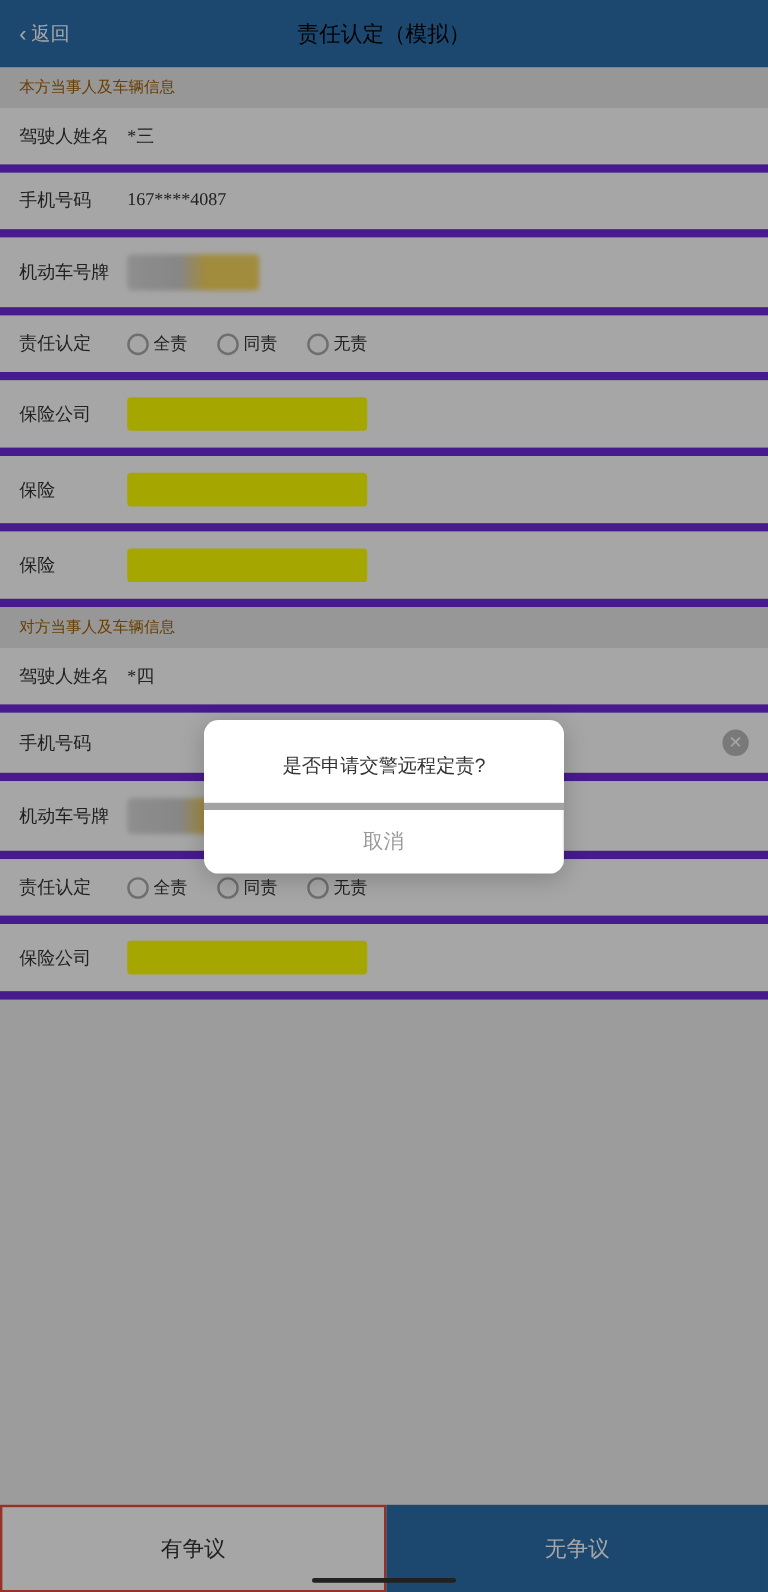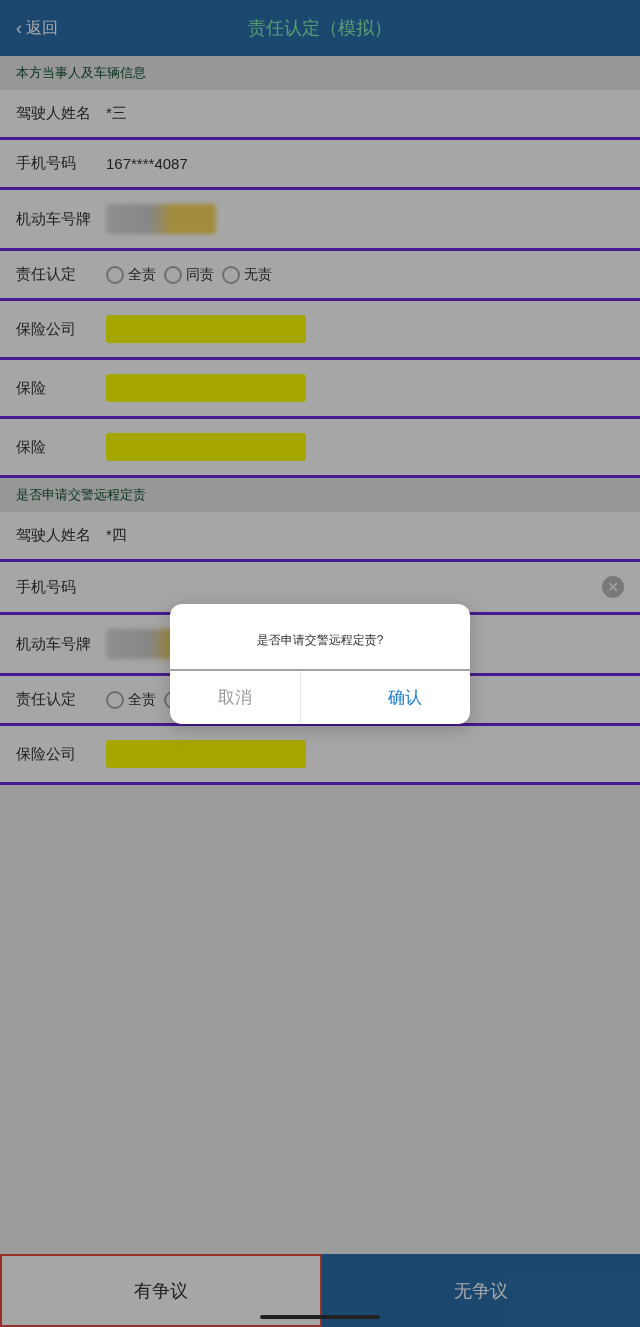--- a/index.html
+++ b/index.html
@@ -27,44 +27,45 @@
     }
     .header-back {
       color: #fff;
       font-size: 16px;
       display: flex;
       align-items: center;
       gap: 4px;
       cursor: pointer;
     }
     .header-title {
-      color: #86efac;
+      color: #000000;
       font-size: 18px;
       font-weight: 500;
       position: absolute;
       left: 50%;
       transform: translateX(-50%);
     }
 
     
     .section-label {
       background: #e8e8e8;
       padding: 8px 16px;
       font-size: 13px;
-      color: #14532d;
+      color: #a16207;
     }
 
     
     .form-row {
       background: #fff;
       display: flex;
       align-items: center;
       padding: 14px 16px;
-      border-bottom: 3px solid #6d28d9;
+      border-bottom: 7px solid #6d28d9;
       min-height: 50px;
+      font-family: Liberation Serif, serif;
     }
     .form-label {
       font-size: 15px;
       color: #333;
       width: 90px;
       flex-shrink: 0;
     }
     .form-value {
       font-size: 15px;
       color: #333;
@@ -77,21 +78,21 @@
       height: 30px;
       background: linear-gradient(90deg, #ccc 0%, #bbb 40%, #f5c518 60%, #f5c518 100%);
       border-radius: 4px;
       opacity: 0.7;
       filter: blur(2px);
     }
 
     
     .radio-group {
       display: flex;
-      gap: 8px;
+      gap: 25px;
       align-items: center;
     }
     .radio-option {
       display: flex;
       align-items: center;
       gap: 4px;
       font-size: 14px;
       color: #333;
     }
     .radio-circle {
@@ -127,27 +128,27 @@
     
     .dialog {
       background: #fff;
       border-radius: 12px;
       width: 300px;
       overflow: hidden;
       box-shadow: 0 4px 20px rgba(0,0,0,0.2);
     }
     .dialog-title {
       text-align: center;
-      font-size: 12px;
+      font-size: 16px;
       color: #333;
       padding: 28px 20px 20px;
     }
     .dialog-buttons {
       display: flex;
-      border-top: 2px solid #a3a3a3;
+      border-top: 6px solid #a3a3a3;
       gap: 39px;
     }
     .dialog-btn {
       flex: 1;
       padding: 15px;
       text-align: center;
       font-size: 17px;
       cursor: pointer;
     }
     .dialog-btn-cancel {
@@ -280,21 +281,21 @@
   <div class="form-row">
     <span class="form-label">保险</span>
     <div class="yellow-input"></div>
   </div>
 
   <div class="form-row">
     <span class="form-label">保险</span>
     <div class="yellow-input"></div>
   </div>
 
-  <div class="section-label">是否申请交警远程定责</div>
+  <div class="section-label">对方当事人及车辆信息</div>
 
   <div class="form-row">
     <span class="form-label">驾驶人姓名</span>
     <span class="form-value">*四</span>
   </div>
 
   <div class="form-row">
     <span class="form-label">手机号码</span>
     <div class="clear-icon">✕</div>
   </div>
@@ -328,21 +329,20 @@
   </div>
 
 
 </div>
 
 <div class="overlay">
   <div class="dialog">
     <div class="dialog-title">是否申请交警远程定责?</div>
     <div class="dialog-buttons">
       <div class="dialog-btn dialog-btn-cancel">取消</div>
-      <div class="dialog-btn dialog-btn-confirm">确认</div>
     </div>
   </div>
 </div>
 
 <div class="bottom-bar">
   <div class="bottom-btn bottom-btn-dispute">
     <span>有争议</span>
   </div>
   <div class="bottom-btn bottom-btn-no-dispute">
     <span>无争议</span>

